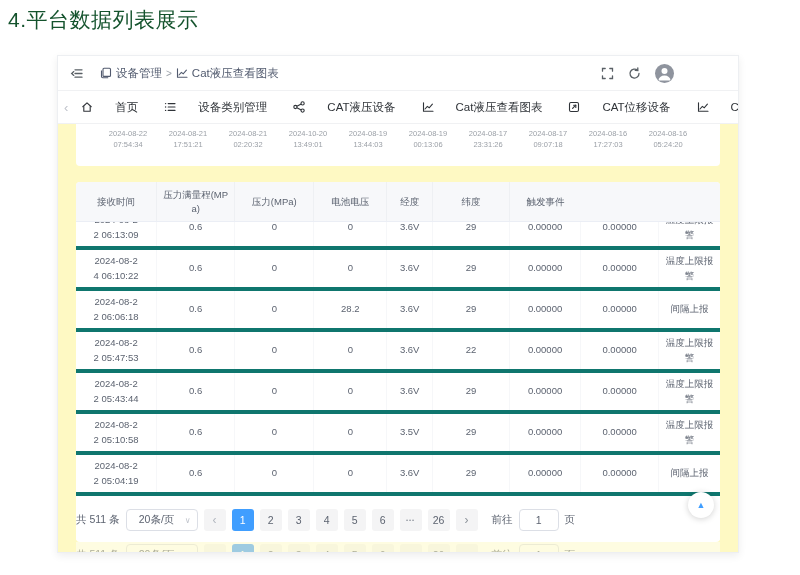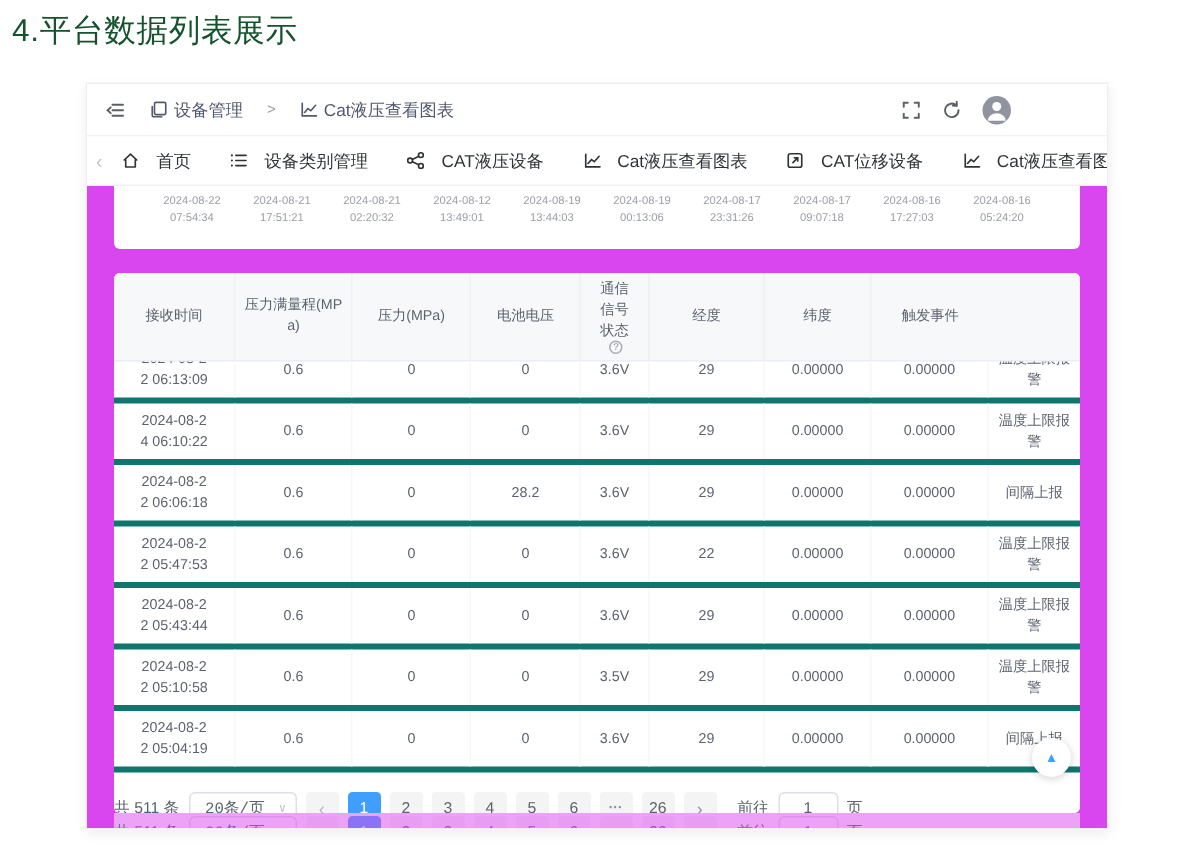--- a/index.html
+++ b/index.html
@@ -5,56 +5,56 @@
   * { margin:0; padding:0; box-sizing:border-box; }
   html,body { width:800px; height:575px; background:#fff; font-family:"Liberation Sans","DejaVu Sans",sans-serif; overflow:hidden; }
   .doc-title { position:absolute; left:8px; top:6px; font-size:21px; color:#14532d; letter-spacing:.5px; }
 
   .window { position:absolute; left:57px; top:55px; width:682px; height:498px; background:#fff;
             border:1px solid #edeff2; box-shadow:0 3px 8px rgba(0,0,0,.07); display:flex; flex-direction:column; overflow:hidden; }
 
   
   .app-header { height:35px; flex:0 0 35px; display:flex; align-items:center; padding:0 12px; border-bottom:1px solid #f0f1f3; background:#fff; }
   .icon-btn { display:flex; align-items:center; justify-content:center; cursor:pointer; }
-  .breadcrumb { display:flex; align-items:center; gap:16px; margin-left:16px; font-size:11.5px; color:#515a6e; }
+  .breadcrumb { display:flex; align-items:center; gap:4px; margin-left:16px; font-size:11.5px; color:#515a6e; }
   .breadcrumb .crumb { display:flex; align-items:center; gap:4px; }
   .breadcrumb .sep { color:#9aa0a8; font-size:10px; }
   .header-right { margin-left:auto; display:flex; align-items:center; gap:14px; padding-right:52px; }
   .avatar { width:19px; height:19px; border-radius:50%; background:#8f949e; display:flex; align-items:center; justify-content:center; overflow:hidden; }
 
   
   .tab-bar { height:33px; flex:0 0 33px; display:flex; align-items:center; border-bottom:1px solid #f0f1f3; background:#fff; padding:0 6px; }
   .tab-scroll { width:22px; text-align:center; color:#c0c4cc; font-size:13px; cursor:pointer; }
   .tabs { display:flex; align-items:center; }
-  .tab { display:flex; align-items:center; gap:11px; padding:0 13px; font-size:11.5px; color:#2f3338; height:33px; cursor:pointer; white-space:nowrap; }
+  .tab { display:flex; align-items:center; gap:22px; padding:0 13px; font-size:11.5px; color:#2f3338; height:33px; cursor:pointer; white-space:nowrap; }
   .tab svg { flex:0 0 auto; }
   .tabbar-right { margin-left:auto; display:flex; align-items:center; gap:10px; padding-right:10px; }
 
   
-  .content { flex:1; background:#d946ef; padding:0 18px; overflow:hidden; position:relative; }
+  .content { flex:1; background:#fef9c3; padding:0 18px; overflow:hidden; position:relative; }
   .chart-card { background:#fff; height:42px; border-radius:0 0 4px 4px; display:flex; align-items:flex-start; padding:5px 22px 0; }
   .axis-label { flex:1; text-align:center; font-size:7.5px; color:#9a9fa6; line-height:1.45; }
   .axis-label span { display:block; }
 
   .table-card { background:#fff; margin-top:16px; border-radius:4px; height:360px; overflow:hidden; }
   .grid { display:grid; grid-template-columns:80fr 77fr 78fr 72fr 45fr 76fr 70fr 77fr 60fr; }
   .thead { background:#f7f8fa; border-bottom:1px solid #ebeef5; min-height:40px; align-items:stretch; }
   .th { display:flex; flex-wrap:wrap; align-items:center; justify-content:center; text-align:center; font-size:9.5px; color:#5c6370; line-height:1.45; padding:4px 6px; border-right:1px solid #eef0f3; word-break:break-all; }
   .th:last-child { border-right:none; }
   .th.th-signal { padding:4px 11px; }
   .info-badge { display:inline-flex; align-items:center; justify-content:center; width:9px; height:9px; border:1px solid #a8adb5; border-radius:50%; font-size:6.5px; color:#8a8f97; margin-left:2px; }
   .tbody { overflow:hidden; height:275px; }
   .trow { min-height:41px; align-items:center; text-align:center; font-size:9.5px; color:#5c6370; border-bottom:4px solid #0f766e; }
   .trow:first-child { margin-top:-13px; }
   .td { padding:3px 4px; word-break:break-all; line-height:1.5; border-right:1px solid #f6f7f9; align-self:stretch; display:flex; flex-direction:column; justify-content:center; }
   .td:last-child { border-right:none; }
 
   
   .pagination { display:flex; align-items:center; justify-content:flex-start; gap:6px; padding:12px 0 9px; font-size:10.5px; color:#5c6370; background:#fff; }
-  .size-select { position:relative; height:22px; min-width:72px; border:1px solid #dcdfe6; border-radius:4px; background:#fff; display:flex; align-items:center; justify-content:center; padding:0 20px 0 10px; cursor:pointer;font-family:Liberation Mono, monospace; }
+  .size-select { position:relative; height:22px; min-width:72px; border:1px solid #dcdfe6; border-radius:4px; background:#fff; display:flex; align-items:center; justify-content:center; padding:0 20px 0 10px; cursor:pointer; }
   .size-select .caret { position:absolute; right:6px; color:#c0c4cc; font-size:8px; }
   .page-btn { min-width:22px; height:22px; border-radius:3px; background:#f4f4f5; color:#5c6370; display:flex; align-items:center; justify-content:center; cursor:pointer; padding:0 4px; }
   .page-btn.active { background:#409eff; color:#fff; }
   .page-btn.nav { color:#b2b7bf; font-size:12px; }
   .page-btn.nav.next { color:#8d939b; }
   .page-btn.dots { font-size:6px; letter-spacing:1px; color:#8d939b; }
   .jump { display:flex; align-items:center; gap:6px; margin-left:8px; }
   .jump input { width:40px; height:22px; border:1px solid #dcdfe6; border-radius:4px; text-align:center; font-size:10.5px; color:#5c6370; outline:none; }
 
   .ghost { height:12px; overflow:hidden; opacity:.5; filter:blur(.5px); }
@@ -208,21 +208,21 @@
         </div>
       <div class="axis-label">
           <span>2024-08-21</span>
           <span>17:51:21</span>
         </div>
       <div class="axis-label">
           <span>2024-08-21</span>
           <span>02:20:32</span>
         </div>
       <div class="axis-label">
-          <span>2024-08-12</span>
+          <span>2024-10-20</span>
           <span>13:49:01</span>
         </div>
       <div class="axis-label">
           <span>2024-08-19</span>
           <span>13:44:03</span>
         </div>
       <div class="axis-label">
           <span>2024-08-19</span>
           <span>00:13:06</span>
         </div>
@@ -243,24 +243,20 @@
           <span>05:24:20</span>
         </div>
     </div>
 
     <div class="table-card">
       <div class="grid thead">
         <div class="th">接收时间</div>
         <div class="th">压力满量程(MPa)</div>
         <div class="th">压力(MPa)</div>
         <div class="th">电池电压</div>
-        <div class="th th-signal">
-            <span>通信信号状态</span>
-            <span class="info-badge">?</span>
-          </div>
         <div class="th">经度</div>
         <div class="th">纬度</div>
         <div class="th">触发事件</div>
       </div>
       <div class="tbody">
         <div class="grid trow">
           <div class="td">
               <span>2024-08-2</span>
               <span>2 06:13:09</span>
             </div>

